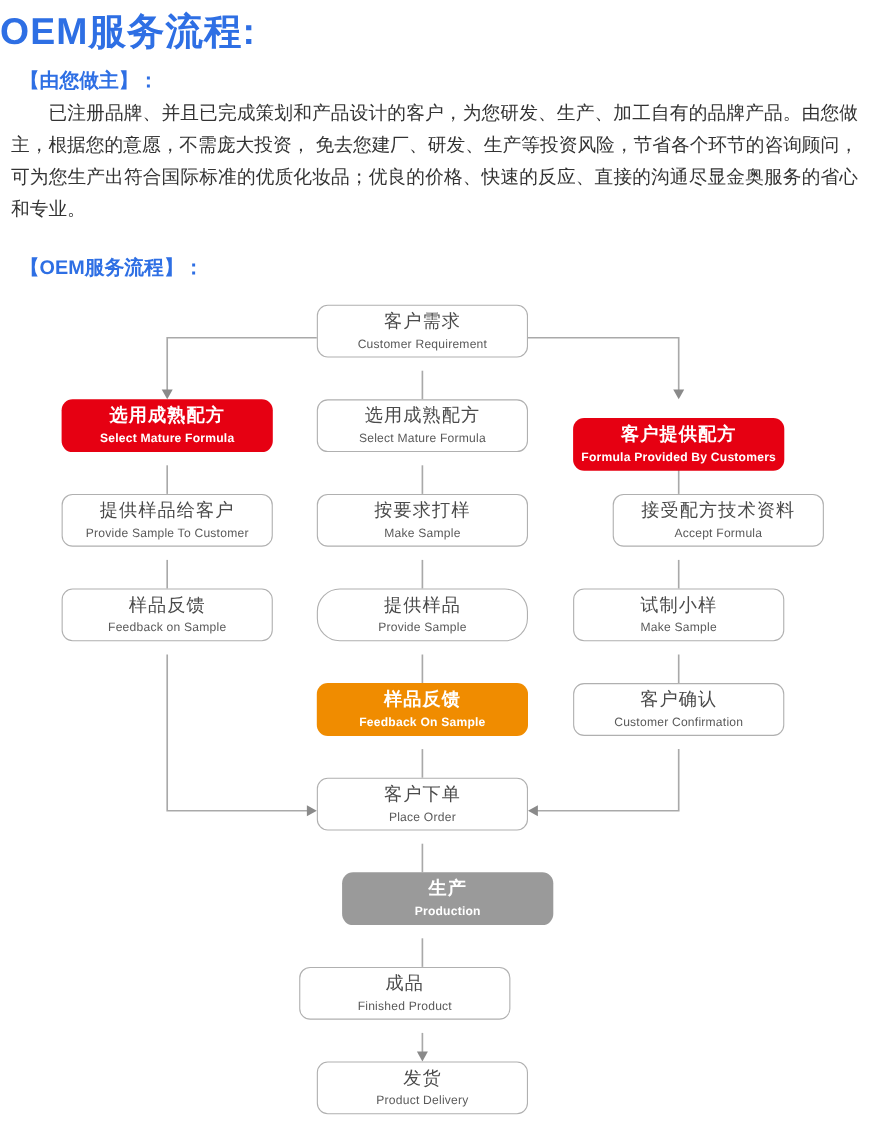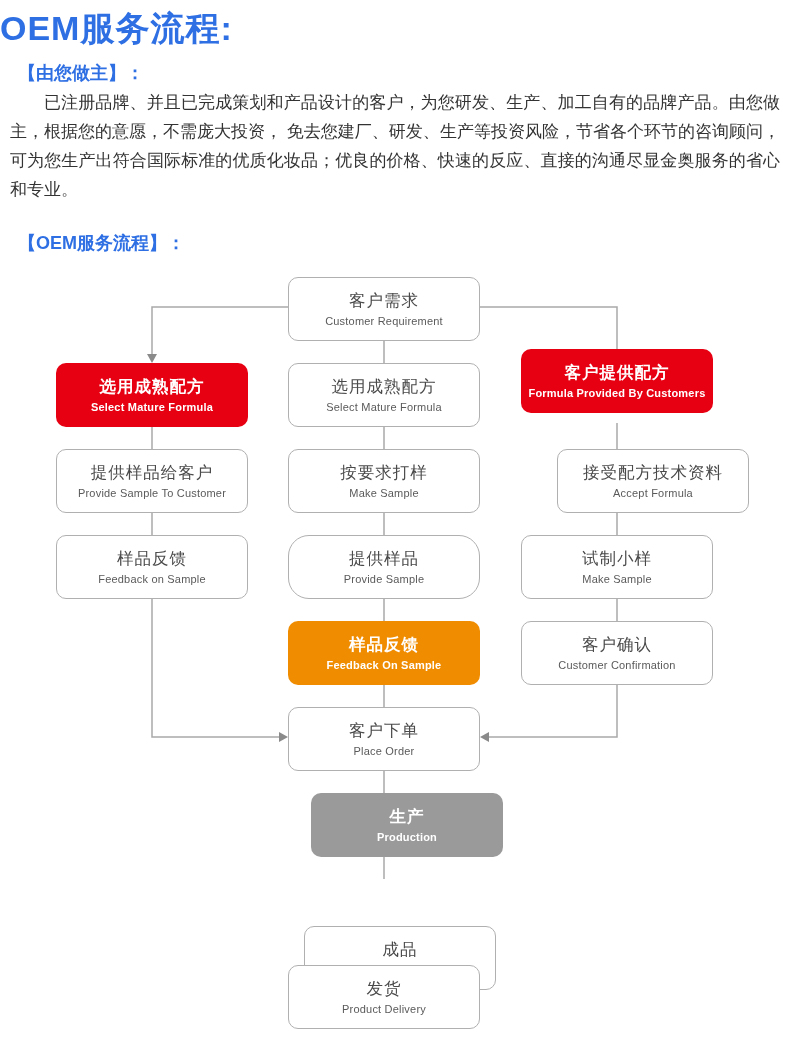--- a/index.html
+++ b/index.html
@@ -16,21 +16,21 @@
   }
   .section-label.customers{top:61px;}
   .section-label.flow{top:231px;}
   .body-text{
     position:absolute;top:88px;left:10px;width:770px;
     font-size:17px;line-height:29px;color:var(--body-text);
     text-indent:2em;text-align:justify;
   }
   #flow-lines{position:absolute;top:0;left:0;z-index:0;}
   .node{
-    position:absolute;width:192px;height:64px;box-sizing:border-box;
+    position:absolute;width:192px;height:48px;box-sizing:border-box;
     border-radius:10px;z-index:1;
     display:flex;flex-direction:column;justify-content:center;align-items:center;
     background:#fff;border:1px solid #b0b0b0;
   }
   .node .zh{font-size:16.5px;color:#4a4a4a;letter-spacing:1px;line-height:1.2;margin-bottom:4px;}
   .node .en{font-size:11px;color:#5a5a5a;letter-spacing:.2px;line-height:1.1;}
   .node.red{background:var(--node-red);border:none;}
   .node.orange{background:var(--node-orange);border:none;}
   .node.gray{background:var(--node-gray);border:none;}
   .node.red .zh,.node.orange .zh,.node.gray .zh{color:#fff;font-weight:700;}
@@ -76,21 +76,21 @@
         <div class="en">Customer Requirement</div>
       </div>
       <div class="node red" style="left: 56px; top: 363px;">
         <div class="zh">选用成熟配方</div>
         <div class="en">Select Mature Formula</div>
       </div>
       <div class="node white" style="left: 288px; top: 363px;">
         <div class="zh">选用成熟配方</div>
         <div class="en">Select Mature Formula</div>
       </div>
-      <div class="node red" style="left: 521px; top: 349px; align-items: center;">
+      <div class="node red" style="left: 521px; top: 380px; align-items: center;">
         <div class="zh">客户提供配方</div>
         <div class="en">Formula Provided By Customers</div>
       </div>
       <div class="node white" style="left: 56px; top: 449px;">
         <div class="zh">提供样品给客户</div>
         <div class="en">Provide Sample To Customer</div>
       </div>
       <div class="node white" style="left: 288px; top: 449px;">
         <div class="zh">按要求打样</div>
         <div class="en">Make Sample</div>
@@ -120,21 +120,21 @@
         <div class="en">Customer Confirmation</div>
       </div>
       <div class="node white" style="left: 288px; top: 707px;">
         <div class="zh">客户下单</div>
         <div class="en">Place Order</div>
       </div>
       <div class="node gray" style="left: 300px; top: 793px; margin-left: 11px;">
         <div class="zh">生产</div>
         <div class="en">Production</div>
       </div>
-      <div class="node white" style="left: 304px; top: 879px; margin-top: 47px;">
+      <div class="node white" style="left: 272px; top: 879px;">
         <div class="zh">成品</div>
         <div class="en">Finished Product</div>
       </div>
       <div class="node white" style="left: 288px; top: 965px;">
         <div class="zh">发货</div>
         <div class="en">Product Delivery</div>
       </div>
     </div>
 </div>
 

